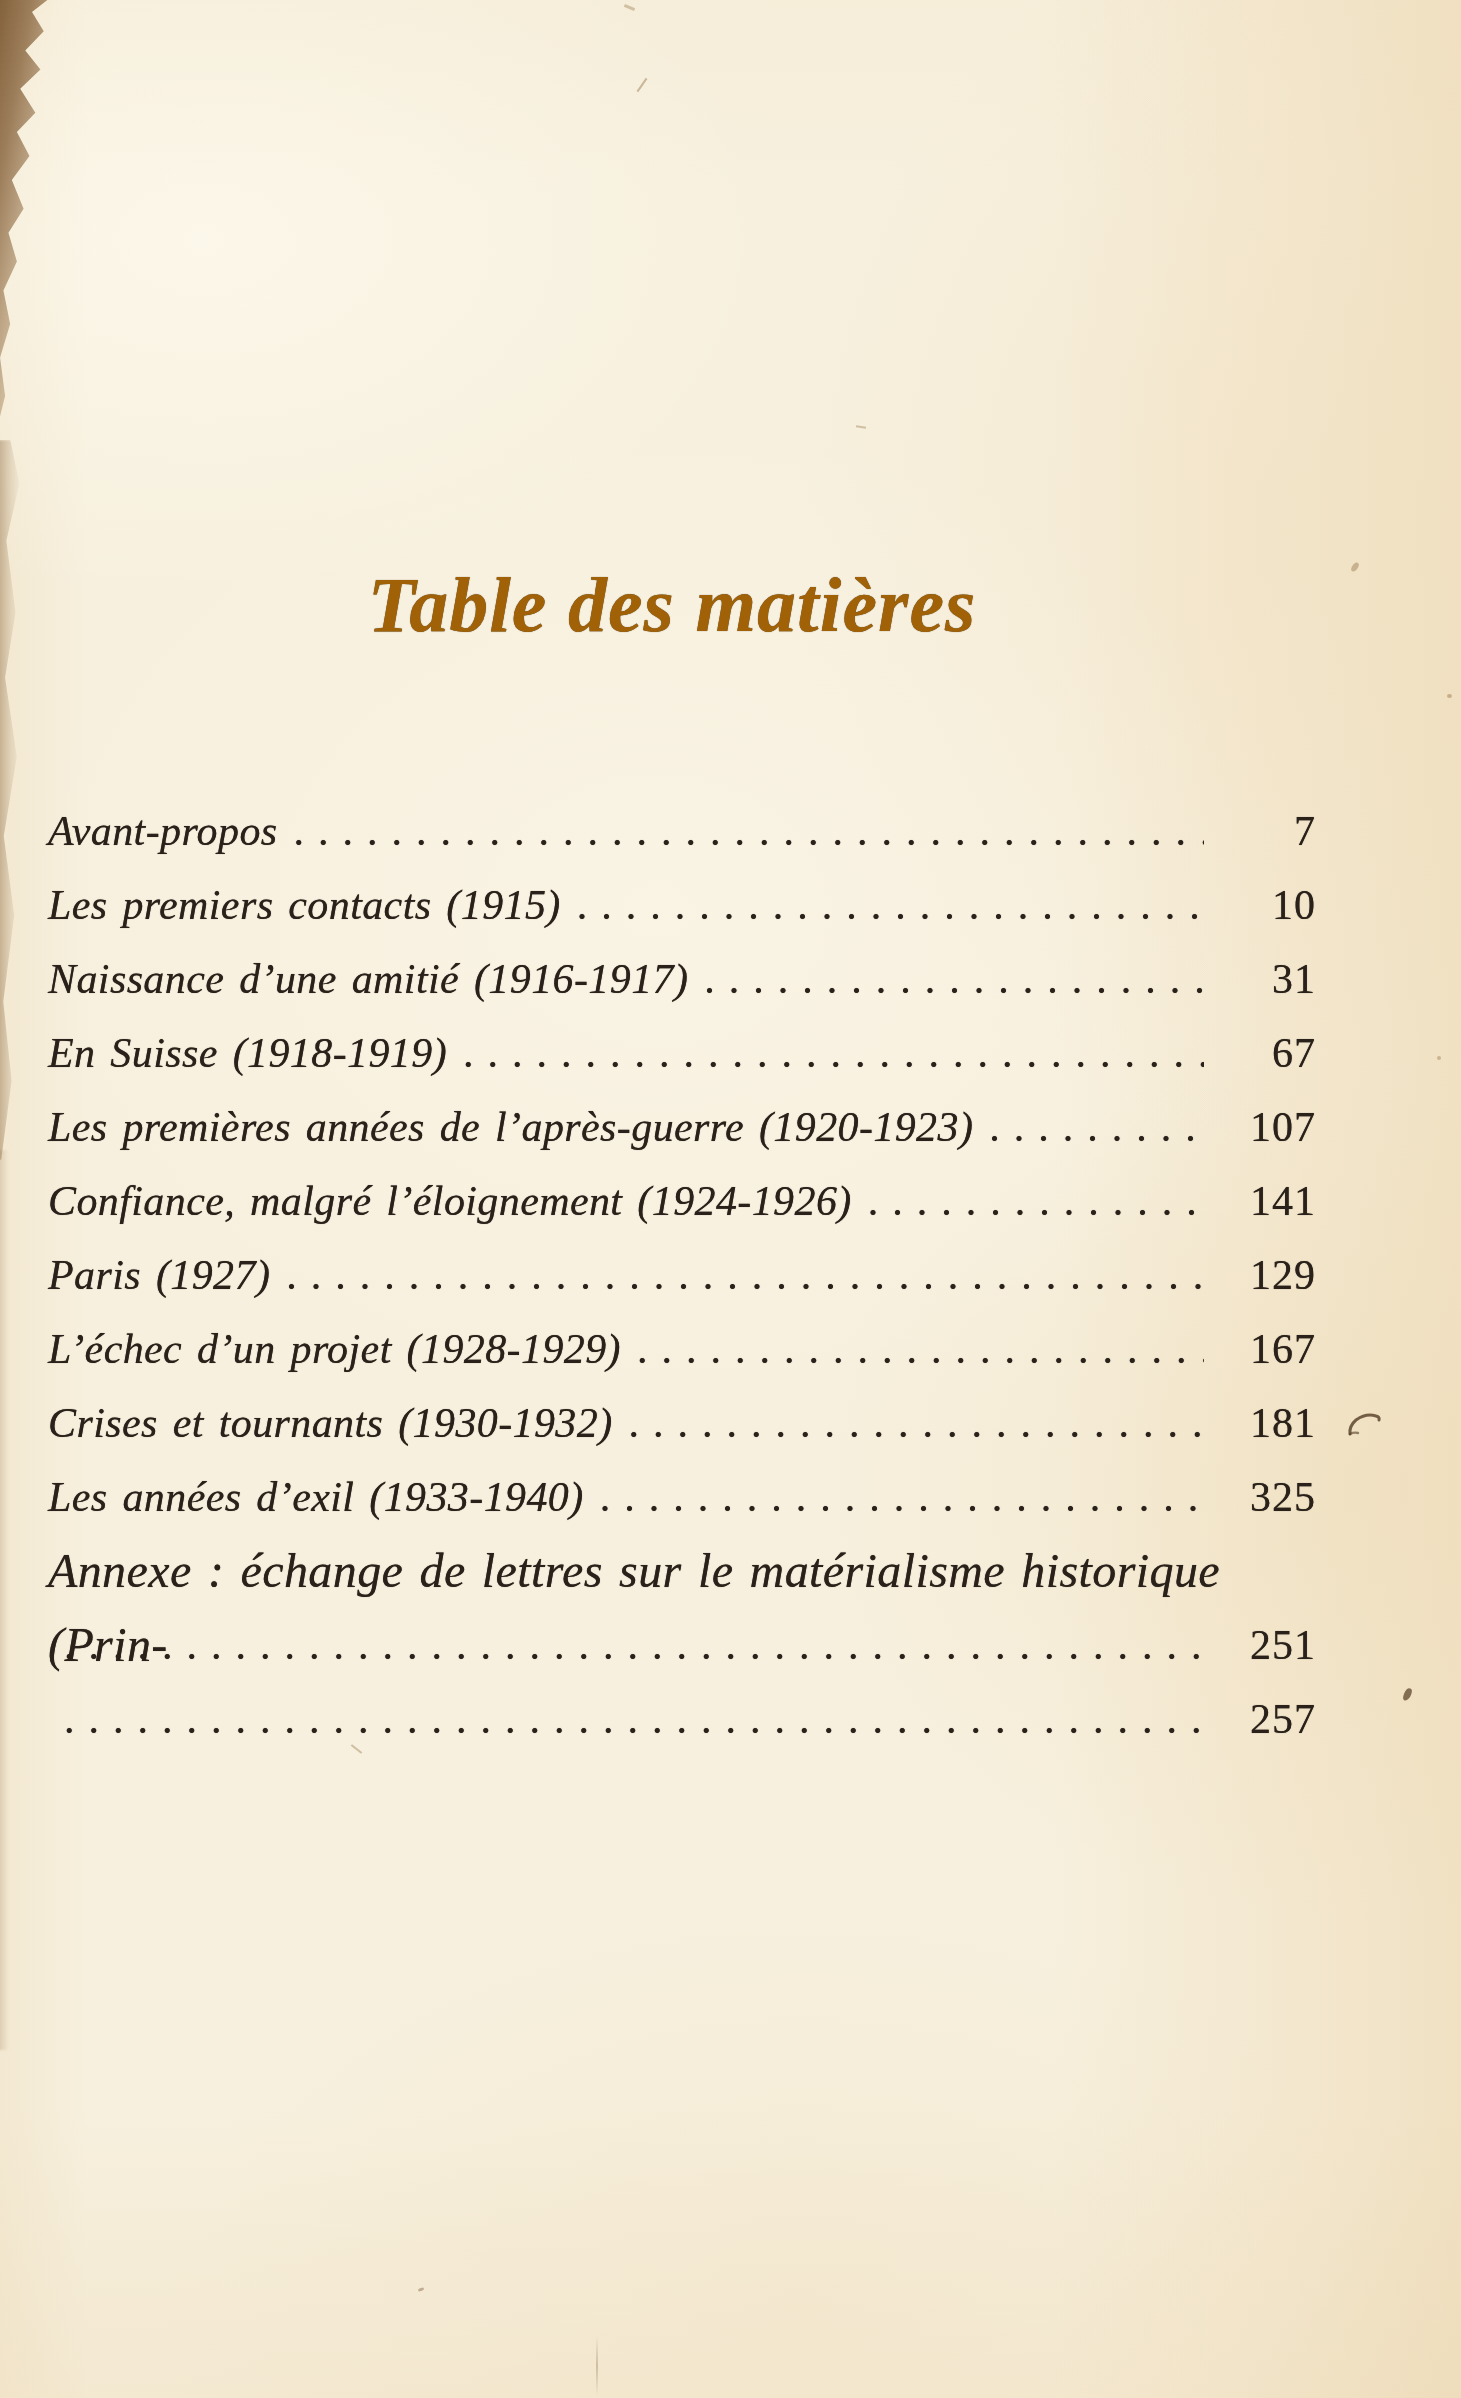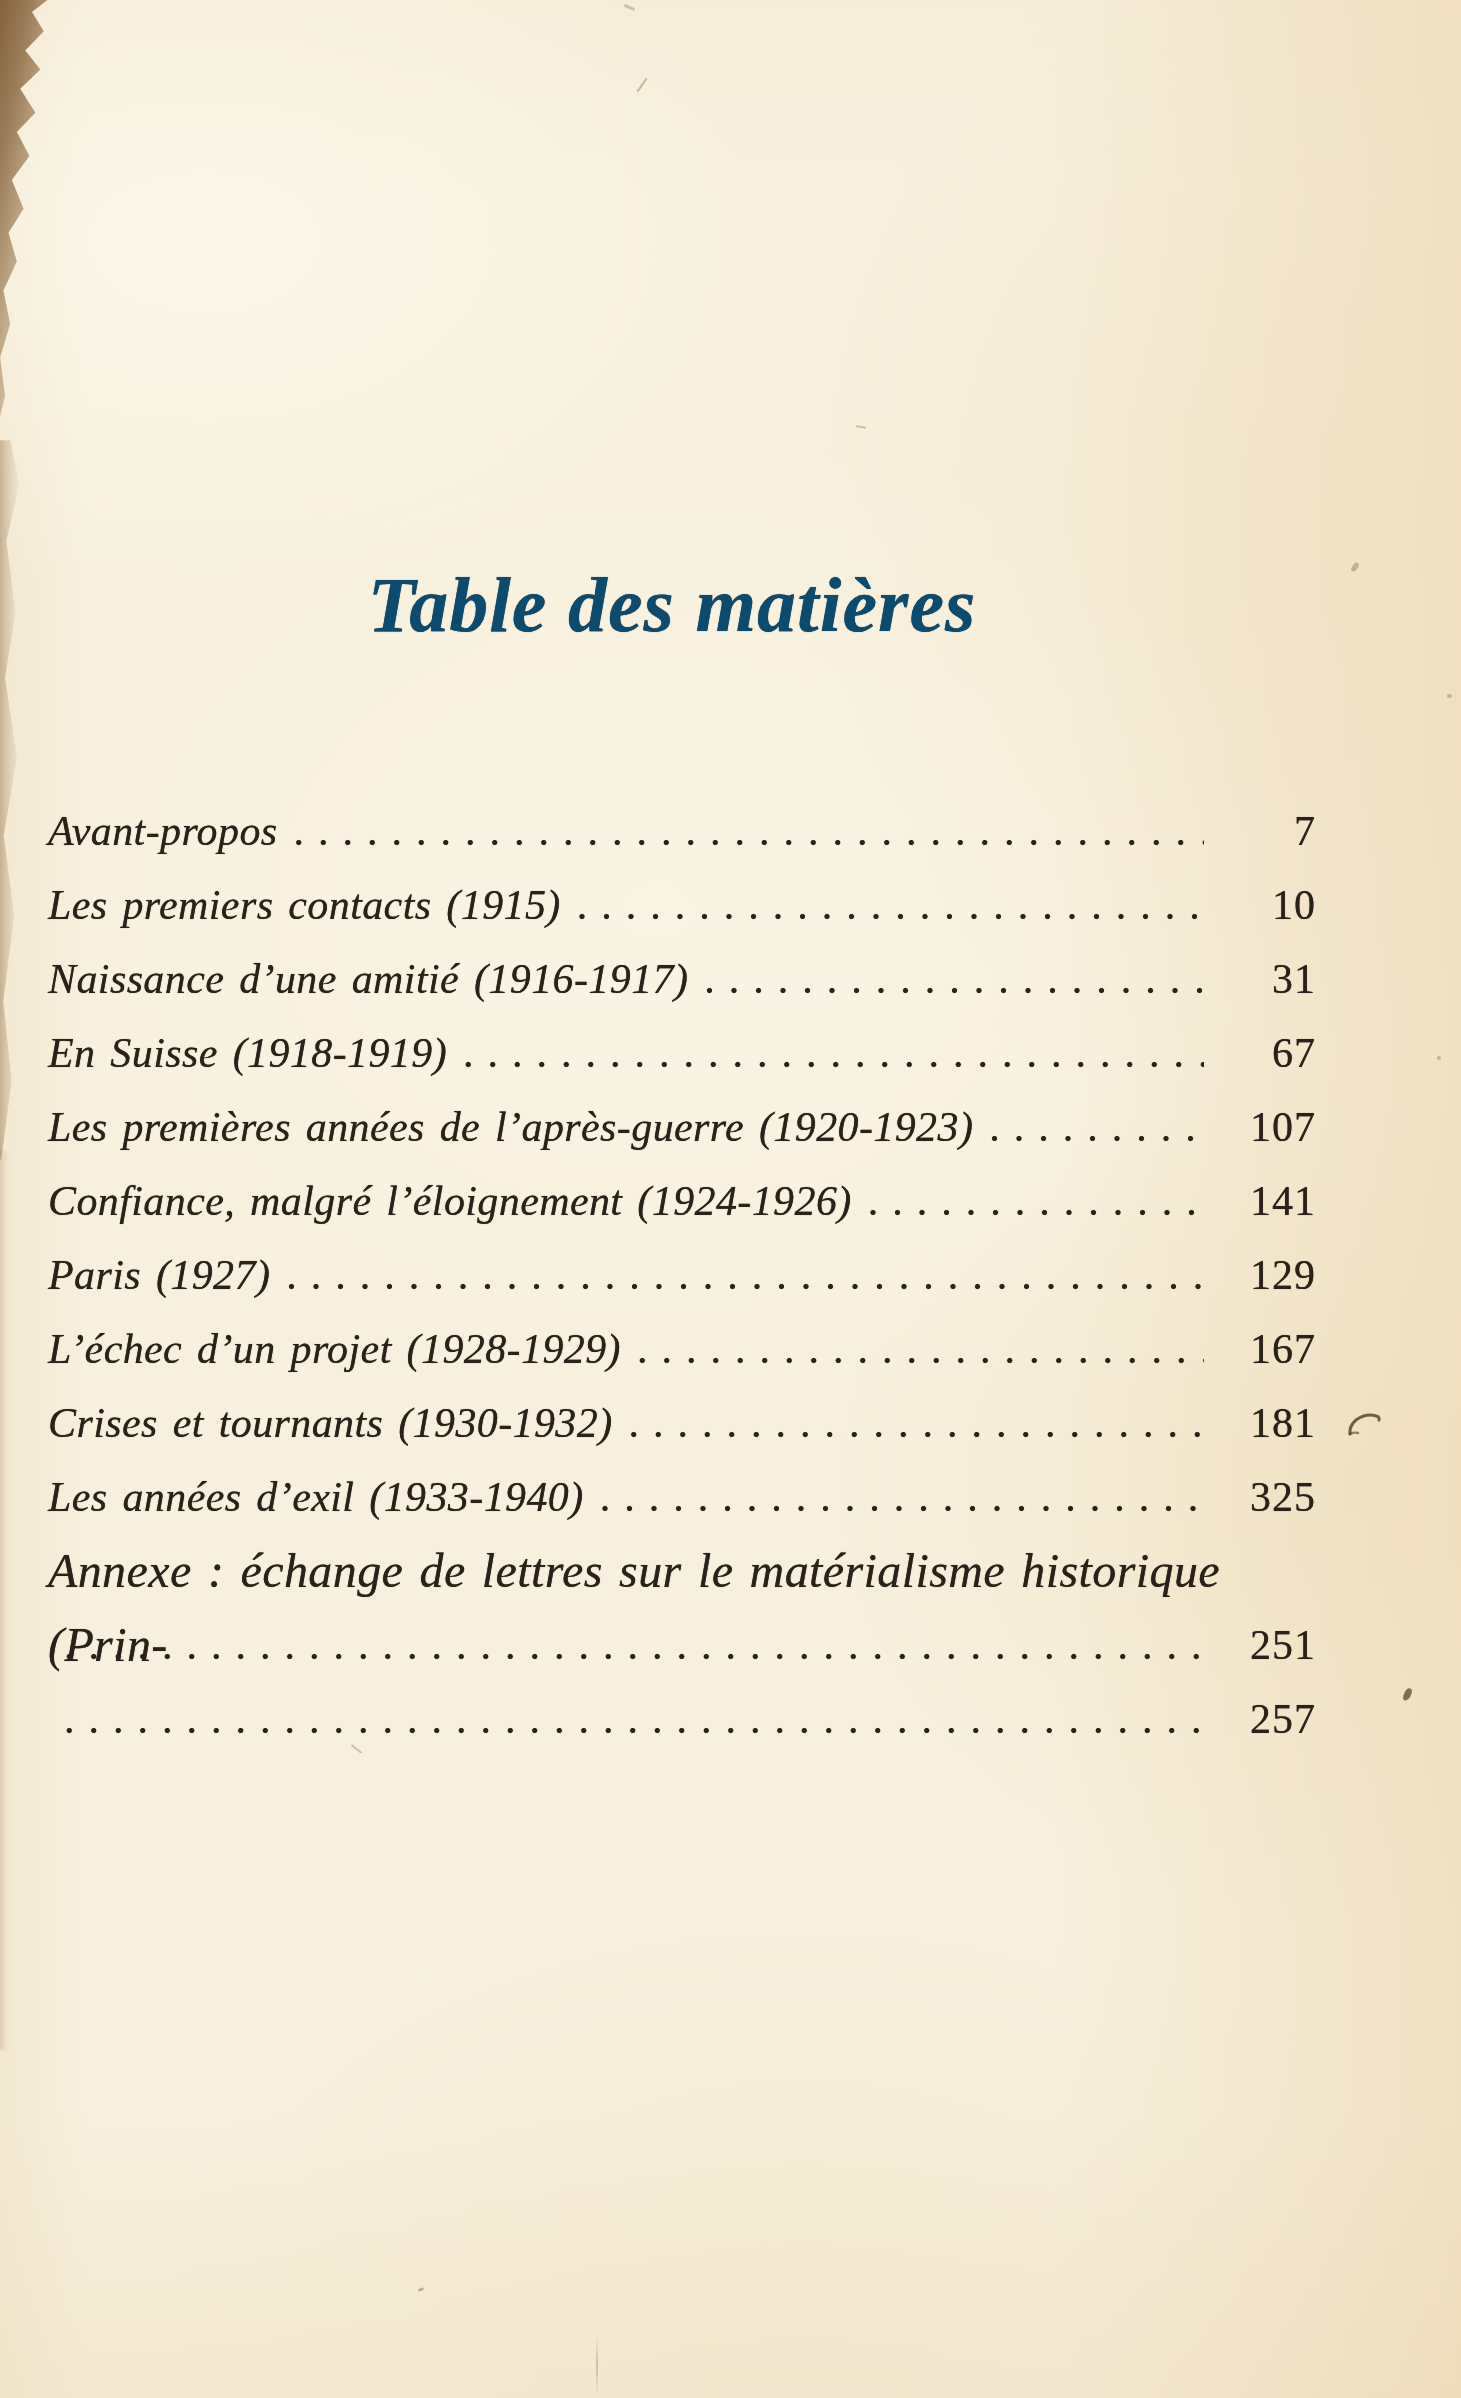--- a/index.html
+++ b/index.html
@@ -45,21 +45,21 @@
     position:absolute;left:-3px;top:1150px;width:12px;height:900px;
     background:linear-gradient(to right,rgba(150,118,80,.3),rgba(150,118,80,0));
     filter:blur(1px);
   }
 
   .page-title{
     position:absolute;top:560px;left:0;width:1344px;
     text-align:center;
     font-style:italic;font-weight:bold;
     font-size:78px;letter-spacing:1px;
-    color:#0c4a6e;
+    color:#a16207;
     text-shadow:0 0 .8px rgba(36,29,20,.85);
   }
 
   .toc-list{
     position:absolute;left:48px;top:794px;width:1268px;
   }
   .toc-row{
     display:flex;align-items:baseline;
     height:74px;line-height:74px;
     font-size:42px;

